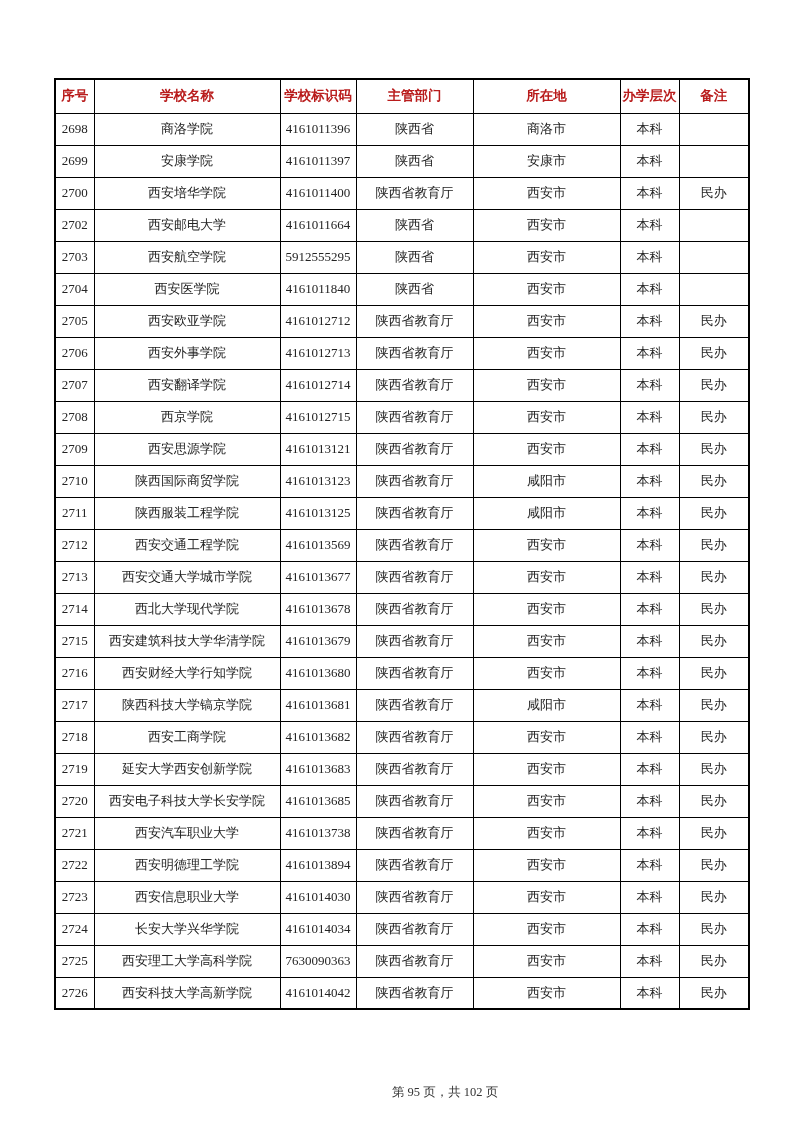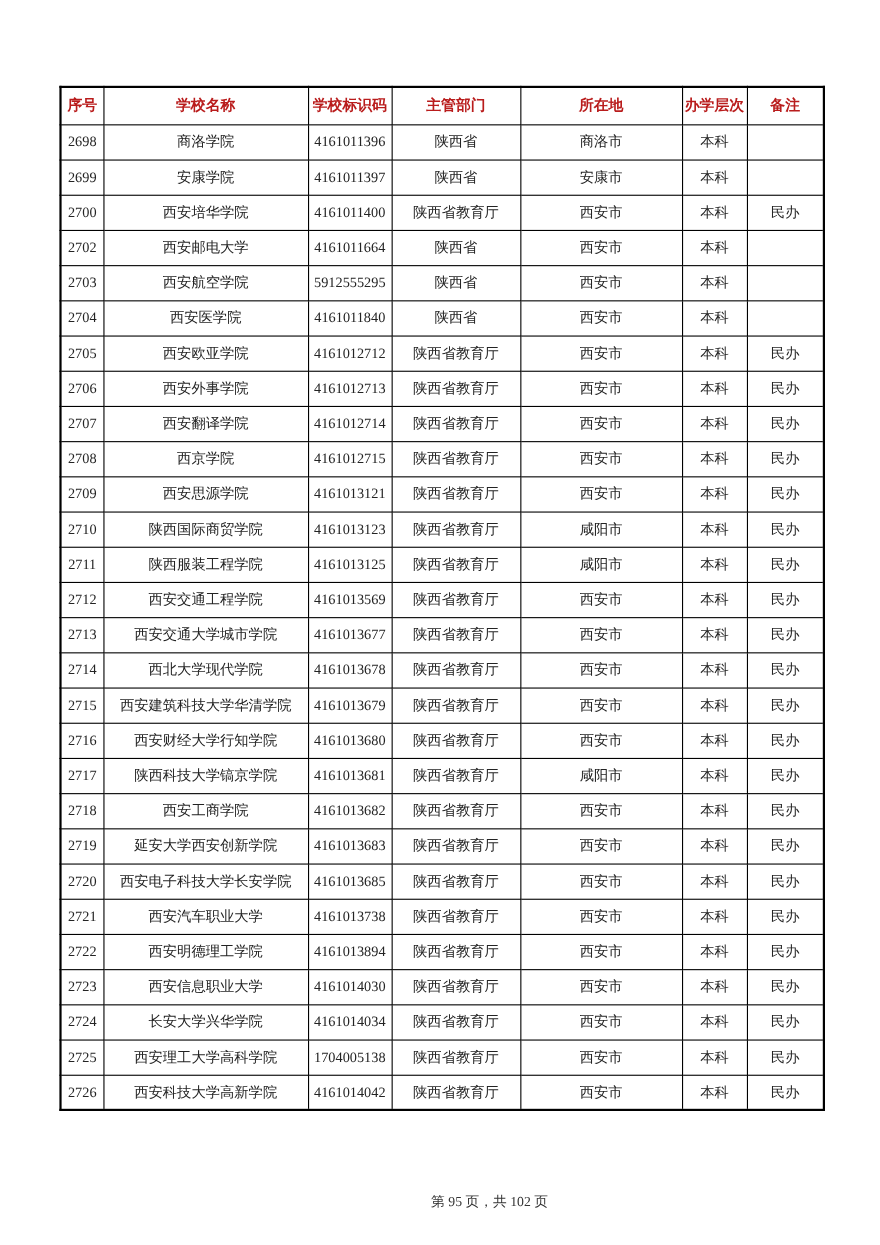--- a/index.html
+++ b/index.html
@@ -315,21 +315,21 @@
           <td>长安大学兴华学院</td>
           <td>4161014034</td>
           <td>陕西省教育厅</td>
           <td>西安市</td>
           <td>本科</td>
           <td>民办</td>
         </tr>
         <tr>
           <td>2725</td>
           <td>西安理工大学高科学院</td>
-          <td>1704005138</td>
+          <td>7630090363</td>
           <td>陕西省教育厅</td>
           <td>西安市</td>
           <td>本科</td>
           <td>民办</td>
         </tr>
         <tr>
           <td>2726</td>
           <td>西安科技大学高新学院</td>
           <td>4161014042</td>
           <td>陕西省教育厅</td>

